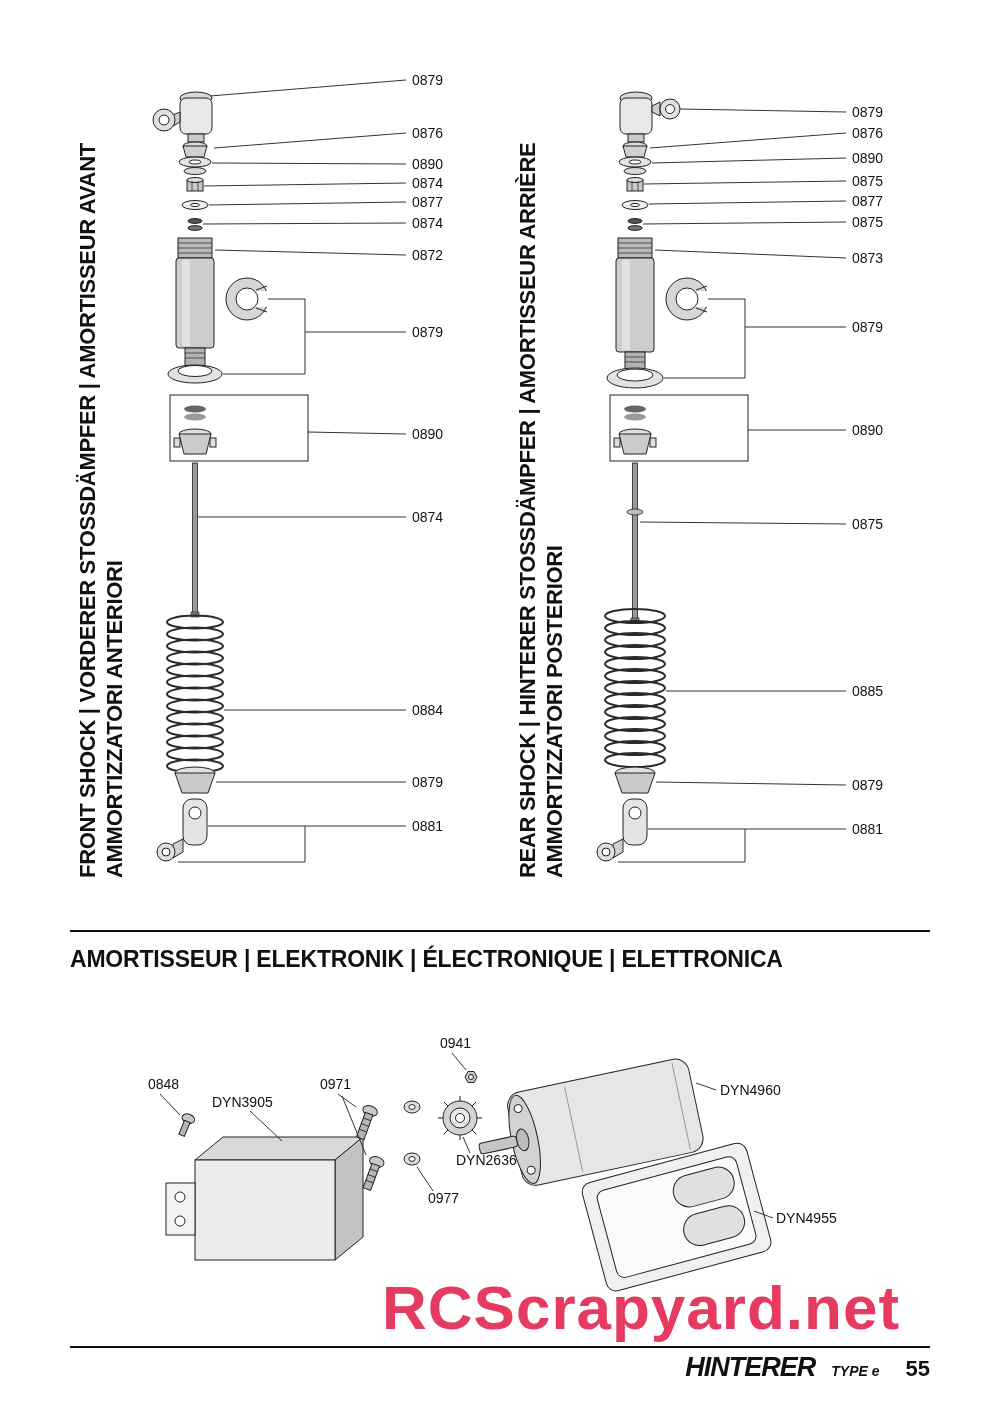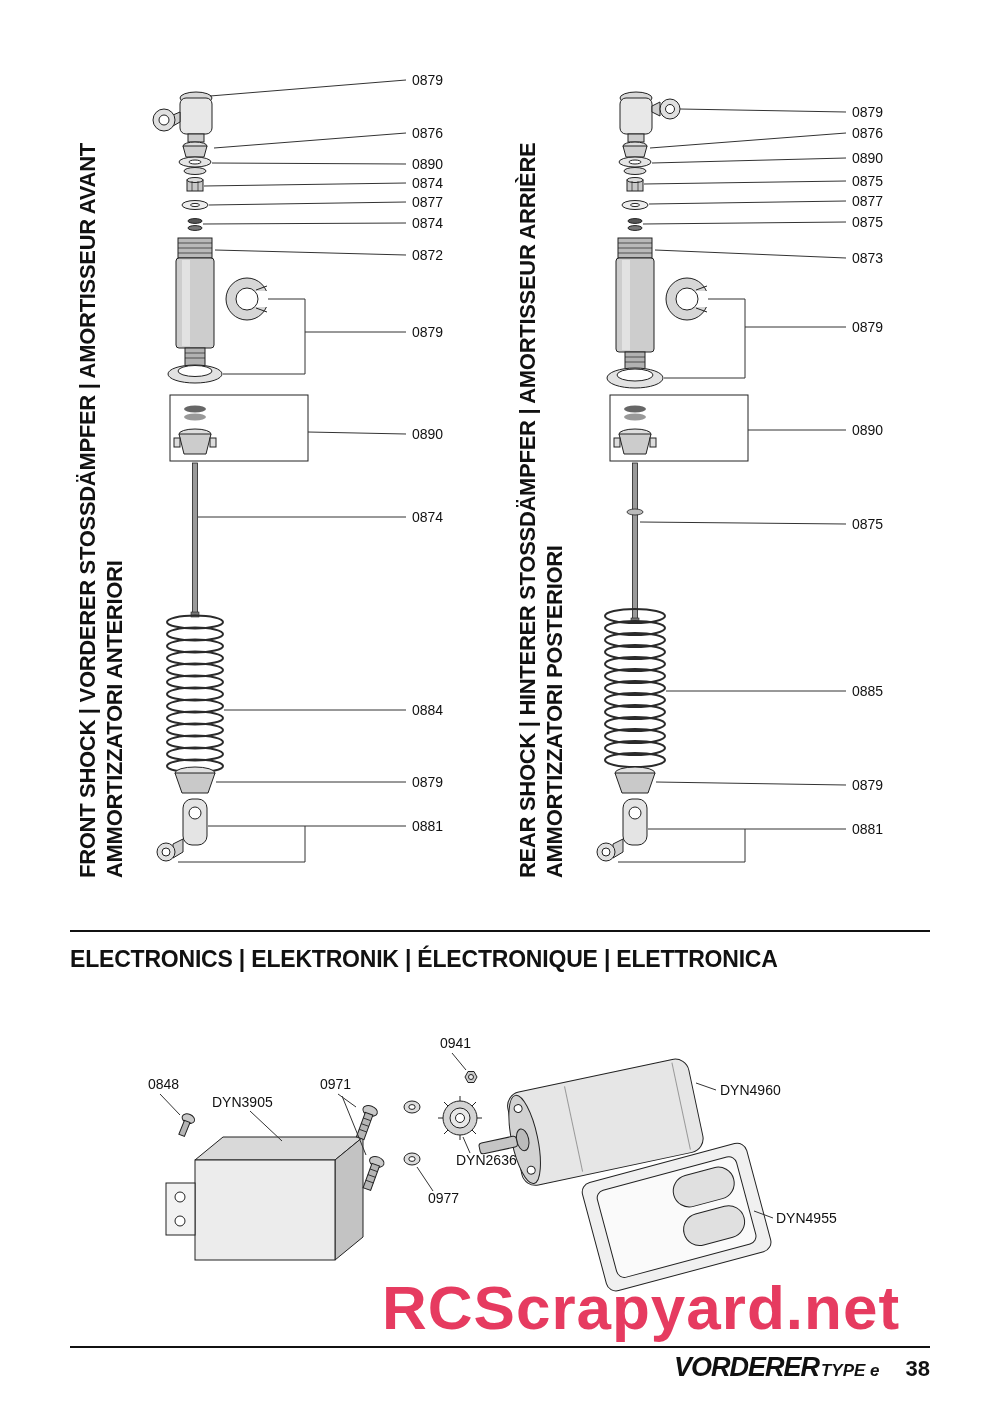--- a/index.html
+++ b/index.html
@@ -23,21 +23,21 @@
   .watermark {
     position:absolute; left:382px; top:1272px; z-index:6;
     font-family:Liberation Sans, sans-serif; font-weight:600; font-size:62px;
     color:rgba(226,32,74,0.88); letter-spacing:1px; white-space:nowrap;
   }
   .footer {
     position:absolute; left:70px; top:1352px; width:860px;
     display:flex; justify-content:flex-end; align-items:baseline; gap:26px;
   }
   .logo-main { font-style:italic; font-weight:900; font-size:27px; letter-spacing:-1px; }
-  .logo-sub  { font-style:italic; font-weight:bold; font-size:17px; margin-left:2px; }
+  .logo-sub  { font-style:italic; font-weight:bold; font-size:14px; margin-left:16px; }
   .page-num  { font-weight:bold; font-size:22px; }
 </style>
 </head>
 <body>
 
 <div class="vtext" style="left:74px; top:878px;">
   <div class="tl">FRONT SHOCK | VORDERER STOSSDÄMPFER | AMORTISSEUR AVANT</div>
   <div class="tl">AMMORTIZZATORI ANTERIORI</div>
 </div>
 
@@ -316,21 +316,21 @@
     <text x="272" y="272">0879</text>
     <text x="272" y="375">0890</text>
     <text x="272" y="469">0875</text>
     <text x="272" y="636">0885</text>
     <text x="272" y="730">0879</text>
     <text x="272" y="774">0881</text>
   </g>
 </svg>
 
 <div class="rule" style="top:930px;"></div>
-<div class="section-heading">ELECTRONICS | ELEKTRONIK | ÉLECTRONIQUE | ELETTRONICA</div>
+<div class="section-heading">AMORTISSEUR | ELEKTRONIK | ÉLECTRONIQUE | ELETTRONICA</div>
 
 <svg style="left:100px; top:1015px;" width="840" height="320" viewBox="0 0 840 320">
 
   <g>
     <polygon points="95,145 235,145 263,122 123,122" fill="#d9d9d9" stroke="#222"></polygon>
     <polygon points="235,145 263,122 263,222 235,245" fill="#c3c3c3" stroke="#222"></polygon>
     <rect x="95" y="145" width="140" height="100" fill="#ececec" stroke="#222"></rect>
     <rect x="66" y="168" width="29" height="52" fill="#f2f2f2" stroke="#222"></rect>
     <circle cx="80" cy="182" r="5" fill="#ffffff" stroke="#222"></circle>
     <circle cx="80" cy="206" r="5" fill="#ffffff" stroke="#222"></circle>
@@ -417,16 +417,16 @@
     <text x="620" y="80">DYN4960</text>
     <text x="676" y="208">DYN4955</text>
   </g>
 </svg>
 
 <div class="watermark">RCScrapyard.net</div>
 
 <div class="rule" style="top:1346px;"></div>
 <div class="footer">
   <div>
-    <span class="logo-main">VORDERER</span><span class="logo-sub">TYPE e</span>
+    <span class="logo-main">HINTERER</span><span class="logo-sub">TYPE e</span>
   </div>
-  <div class="page-num">38</div>
+  <div class="page-num">55</div>
 </div>
 
 </body></html>

